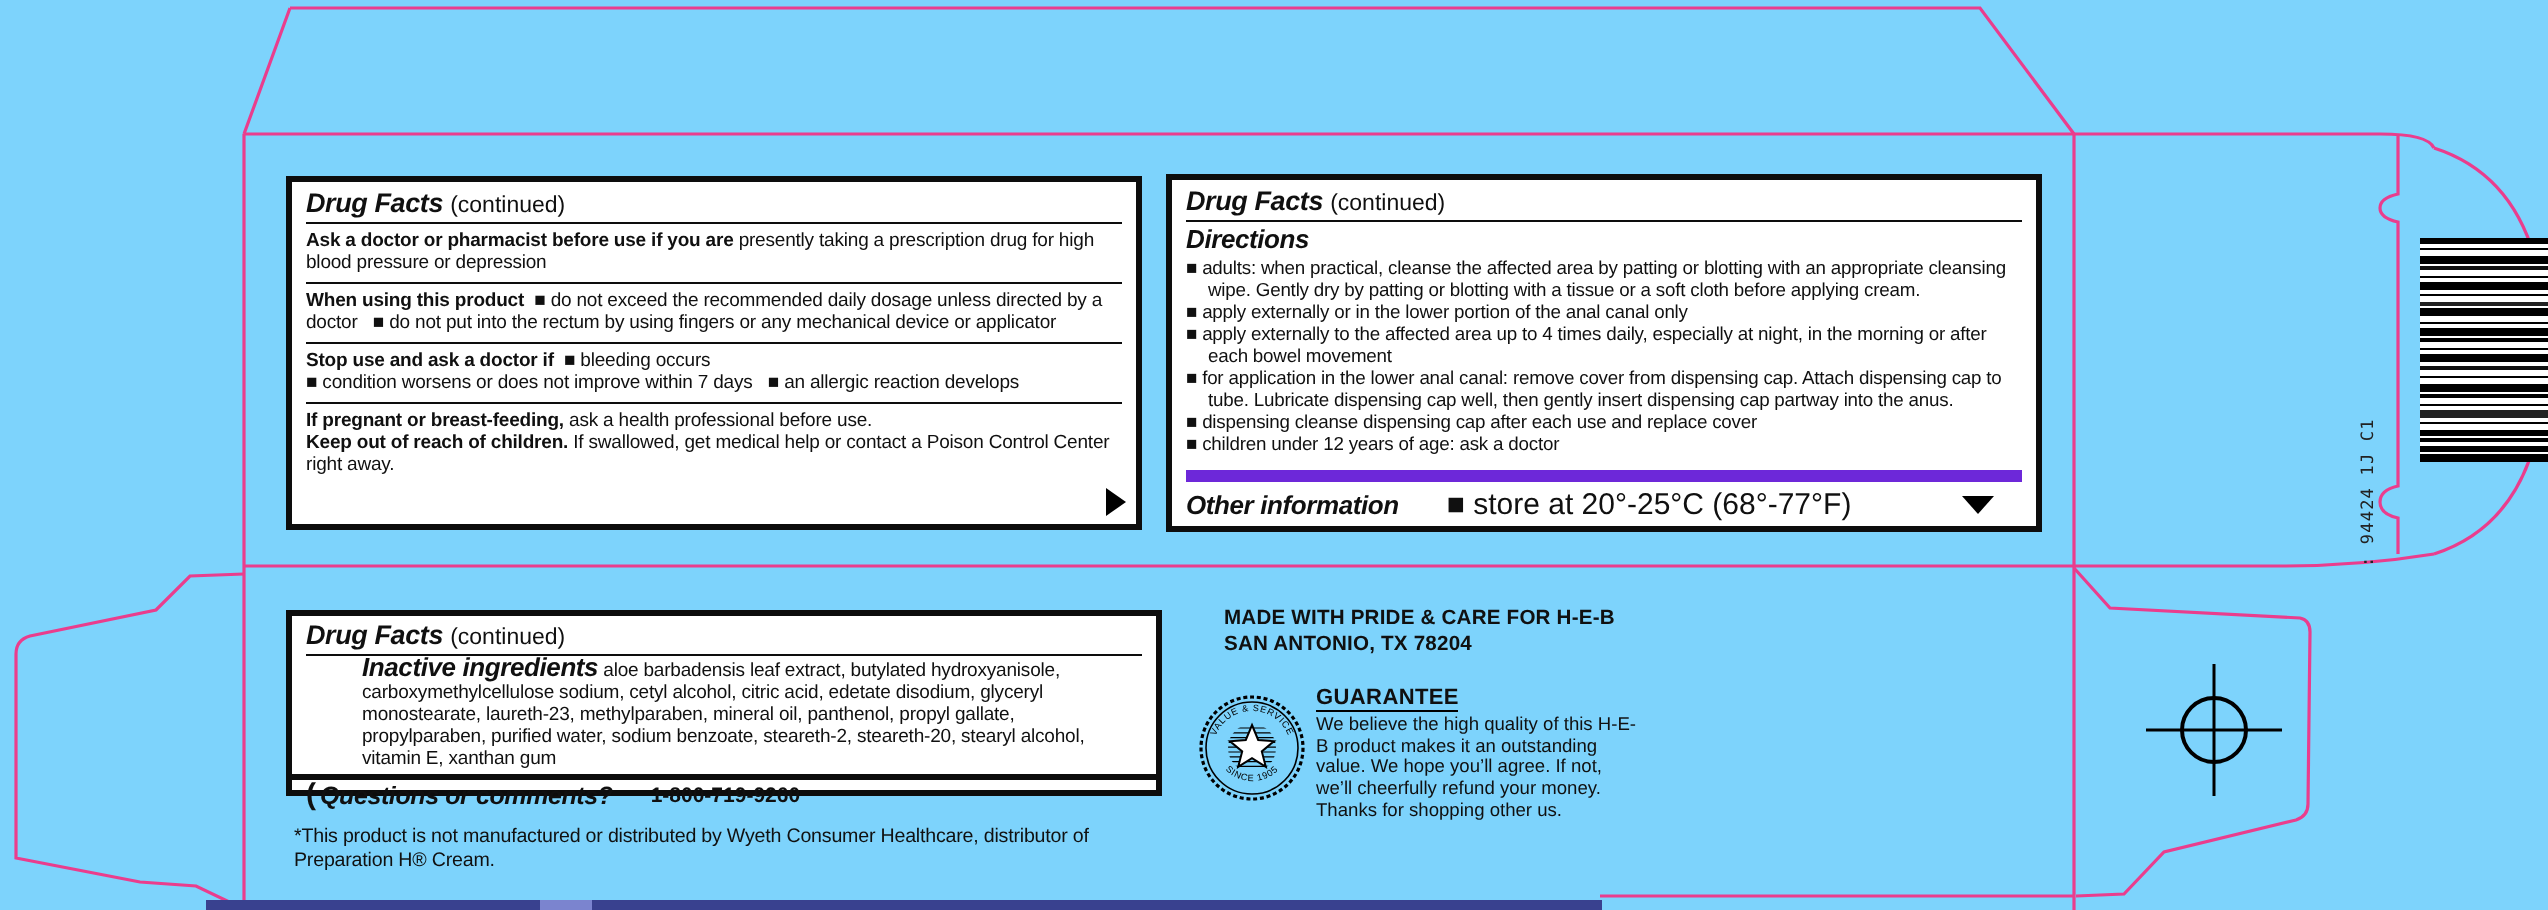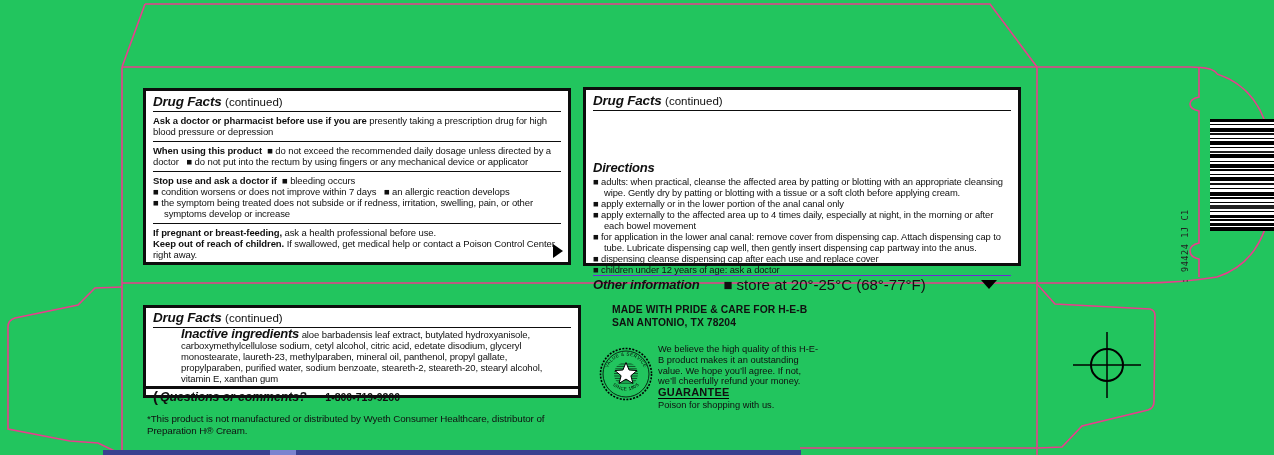--- a/index.html
+++ b/index.html
@@ -1,38 +1,38 @@
 <!DOCTYPE html>
 <html><head>
 <meta charset="utf-8">
 <style>
   html,body{margin:0;padding:0;background:#fff;}
-  #canvas{position:relative;width:1274px;height:455px;background:#22c55e;overflow:hidden;
+  #canvas{position:relative;width:1274px;height:455px;background:#7dd3fc;overflow:hidden;
           font-family:"Liberation Sans",sans-serif;color:#101010;}
   svg{display:block;}
   .overlay{position:absolute;left:0;top:0;pointer-events:none;}
 
   
   .dfbox{position:absolute;background:#fff;border:3.5px solid #0d0d0d;box-sizing:border-box;}
   #left-box{left:143px;top:88px;width:428px;height:177px;padding:2px 7px 0;}
   #right-box{left:583px;top:87px;width:438px;height:179px;padding:2px 7px 0;display:flex;flex-direction:column;}
   #bottom-box{left:143px;top:305px;width:438px;height:93px;display:flex;flex-direction:column;}
 
   .df-title{font-size:13.5px;font-weight:bold;font-style:italic;padding:1px 0 2px;border-bottom:1.5px solid #0d0d0d;letter-spacing:-0.2px;}
   .df-title .cont{font-style:normal;font-weight:normal;font-size:11.5px;letter-spacing:0;}
   .sec{font-size:9.5px;line-height:11px;padding:3px 0 4px;border-bottom:1.2px solid #0d0d0d;letter-spacing:-0.1px;}
   .sec.last{border-bottom:none;}
   .b{font-weight:bold;}
   .bullet{padding-left:11px;text-indent:-11px;}
 
-  #directions-wrap{flex:1 1 auto;margin-top:48px;}
+  #directions-wrap{flex:1 1 auto;}
   .subhead{font-size:13px;font-weight:bold;font-style:italic;letter-spacing:-0.2px;padding:1px 0 1px;}
   .dir-item{font-size:9.4px;line-height:11px;padding-left:11px;text-indent:-11px;letter-spacing:-0.1px;}
 
-  #other-row{border-top:1px solid #6d28d9;display:flex;align-items:center;height:22px;}
+  #other-row{border-top:6px solid #6d28d9;display:flex;align-items:center;height:22px;}
   #other-row .subhead{padding:0;}
   #other-text{font-size:15px;margin-left:24px;}
   .tri-down{width:0;height:0;border-left:8px solid transparent;border-right:8px solid transparent;border-top:9px solid #000;margin-left:auto;margin-right:14px;}
   .tri-right{position:absolute;right:5px;bottom:4px;width:0;height:0;border-top:7px solid transparent;border-bottom:7px solid transparent;border-left:10px solid #000;}
 
   #inactive-wrap{padding:1px 7px 2px;flex:1 1 auto;}
   #inactive-text{font-size:9.5px;line-height:11px;letter-spacing:-0.1px;margin-left:28px;}
   #inactive-text .ih{font-size:13px;font-weight:bold;font-style:italic;letter-spacing:-0.2px;}
   #questions-row{border-top:3.5px solid #0d0d0d;display:flex;align-items:center;padding:0 7px;height:21px;}
   #phone-glyph{font-size:15px;font-weight:bold;margin-right:2px;line-height:1;}
@@ -101,21 +101,20 @@
     </g>
   </svg>
 
   <div class="dfbox" id="left-box">
     <div class="df-title"><span class="bt">Drug Facts</span> <span class="cont">(continued)</span></div>
     <div class="sec"><span class="b">Ask a doctor or pharmacist before use if you are</span> <span>presently taking a prescription drug for high blood pressure or depression</span></div>
     <div class="sec"><span class="b">When using this product</span><span>&nbsp;&nbsp;■ do not exceed the recommended daily dosage unless directed by a doctor&nbsp;&nbsp;&nbsp;■ do not put into the rectum by using fingers or any mechanical device or applicator</span></div>
     <div class="sec">
       <div><span class="b">Stop use and ask a doctor if</span><span>&nbsp;&nbsp;■ bleeding occurs</span></div>
       <div class="bullet">■ condition worsens or does not improve within 7 days&nbsp;&nbsp;&nbsp;■ an allergic reaction develops</div>
-      <div class="bullet">■ the symptom being treated does not subside or if redness, irritation, swelling, pain, or other symptoms develop or increase</div>
     </div>
     <div class="sec last">
       <div><span class="b">If pregnant or breast-feeding,</span> <span>ask a health professional before use.</span></div>
       <div><span class="b">Keep out of reach of children.</span> <span>If swallowed, get medical help or contact a Poison Control Center right away.</span></div>
     </div>
     <span class="tri-right"></span>
   </div>
 
   <div class="dfbox" id="right-box">
     <div class="df-title"><span class="bt">Drug Facts</span> <span class="cont">(continued)</span></div>
@@ -175,23 +174,23 @@
       <polygon points="27,15.5 30.1,23 38,23.6 31.9,28.7 33.9,36.4 27,32.1 20.1,36.4 22.1,28.7 16,23.6 23.9,23" fill="#fff" stroke="#000" stroke-width="1"></polygon>
       <path id="sealTop" d="M7.5,28 A19.5,19.5 0 0 1 46.5,28" fill="none"></path>
       <path id="sealBot" d="M9.5,31 A18.5,18.5 0 0 0 44.5,31" fill="none"></path>
       <text font-size="4.6" font-family="Liberation Sans, sans-serif" letter-spacing="0.4">
         <textPath href="#sealTop" startOffset="50%" text-anchor="middle">VALUE &amp; SERVICE</textPath>
       </text>
       <text font-size="4.6" font-family="Liberation Sans, sans-serif" letter-spacing="0.4">
         <textPath href="#sealBot" startOffset="50%" text-anchor="middle">SINCE 1905</textPath>
       </text>
     </svg>
+    <div><span id="guarantee-heading">GUARANTEE</span></div>
     <div id="guarantee-body">We believe the high quality of this H-E-B product makes it an outstanding value. We hope you’ll agree. If not, we’ll cheerfully refund your money.</div>
-    <div><span id="guarantee-heading">GUARANTEE</span></div>
-    <div id="guarantee-thanks">Poison for shopping with us.</div>
+    <div id="guarantee-thanks">Thanks for shopping other us.</div>
   </div>
 
   <div id="barcode"></div>
   <div id="print-code">: 94424 1J C1</div>
 
   <div id="blue-bar">
       <span class="lite"></span>
     </div>
 
 </div>

